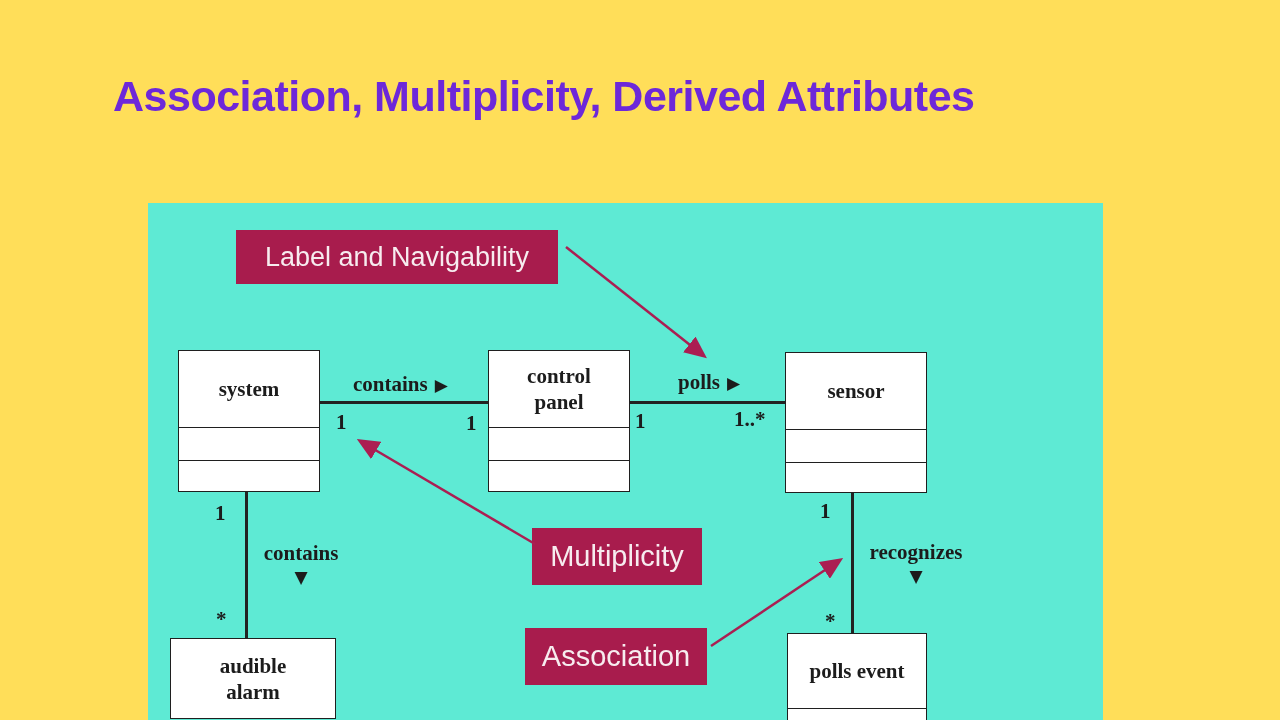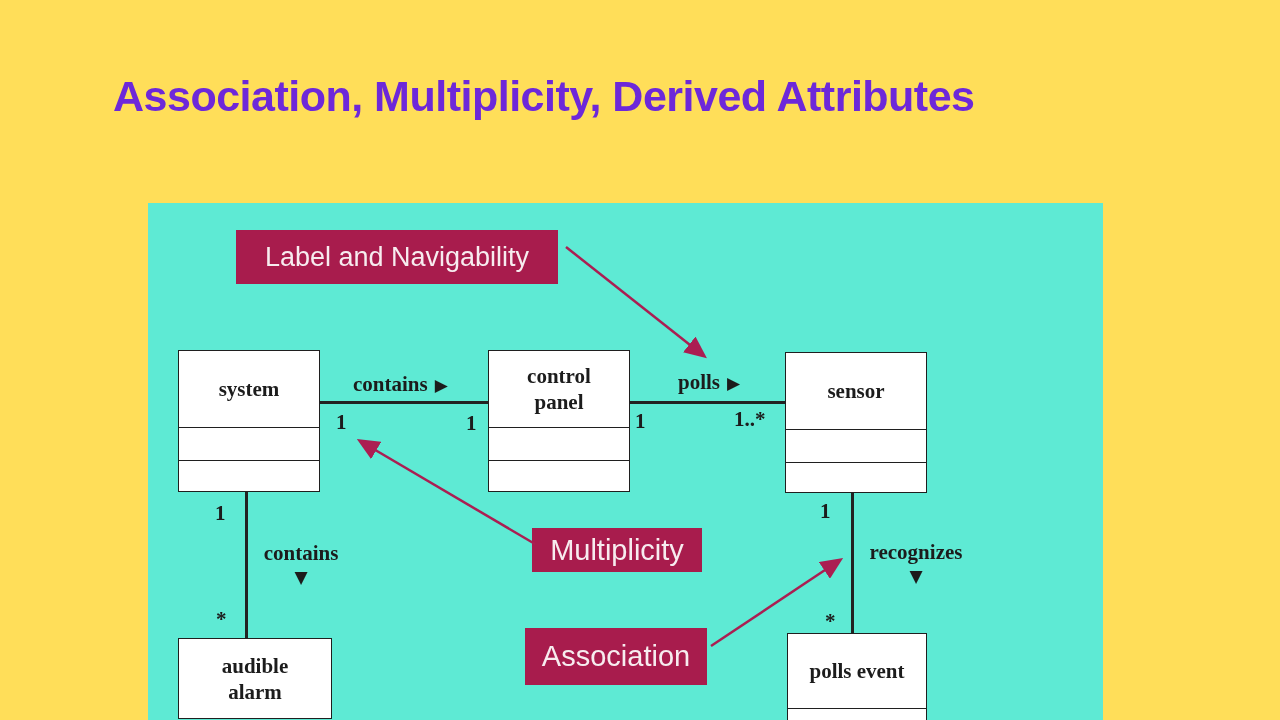--- a/index.html
+++ b/index.html
@@ -18,38 +18,38 @@
     position:absolute;left:148px;top:203px;width:955px;height:517px;
     background:#5eead4;overflow:hidden;
   }
   
   .callout{
     position:absolute;background:#A81C4D;color:#F7ECEF;
     display:flex;align-items:center;justify-content:center;
     font-family:"Liberation Sans",sans-serif;
   }
   .callout.labelnav{left:88px;top:27px;width:322px;height:54px;font-size:27px;}
-  .callout.mult{left:384px;top:325px;width:170px;height:44px;font-size:29px;}
+  .callout.mult{left:384px;top:325px;width:170px;height:57px;font-size:29px;}
   .callout.assoc{left:377px;top:425px;width:182px;height:57px;font-size:29px;}
   
   .cls{
     position:absolute;background:#fff;border:1.7px solid #1f1f1f;
     box-sizing:border-box;display:flex;flex-direction:column;
     font-family:"Liberation Serif","DejaVu Serif",serif;font-weight:bold;color:#1c1c1c;
   }
   .cls .name{
     flex:0 0 auto;display:flex;align-items:center;justify-content:center;
     text-align:center;font-size:21px;line-height:26px;
   }
   .cls .name span{display:block;max-width:100px;}
   .cls .comp{box-sizing:border-box;border-top:1.7px solid #1f1f1f;}
   .cls.system{left:30px;top:147px;width:142px;height:142px;}
   .cls.cpanel{left:340px;top:147px;width:142px;height:142px;}
   .cls.sensor{left:637px;top:149px;width:142px;height:141px;}
-  .cls.alarm{left:30px;top:435px;width:154px;height:81px;}
+  .cls.alarm{left:22px;top:435px;width:166px;height:81px;}
   .cls.sevent{left:639px;top:430px;width:140px;height:87px;border-bottom:none;}
   .cls .name.h79{height:76px;} .cls .c33{height:33px;} .cls .c30{flex:1 1 auto;}
   .cls.alarm .name,{height:100%;}
   .cls.sevent .name{height:74px;border-bottom:1.7px solid #1f1f1f;}
   .cls.alarm .name{flex:1 1 auto;}
   
   .hline,.vline{position:absolute;background:#222;}
   .hline{height:2.5px;} .vline{width:2.5px;}
   
   .dlabel{

